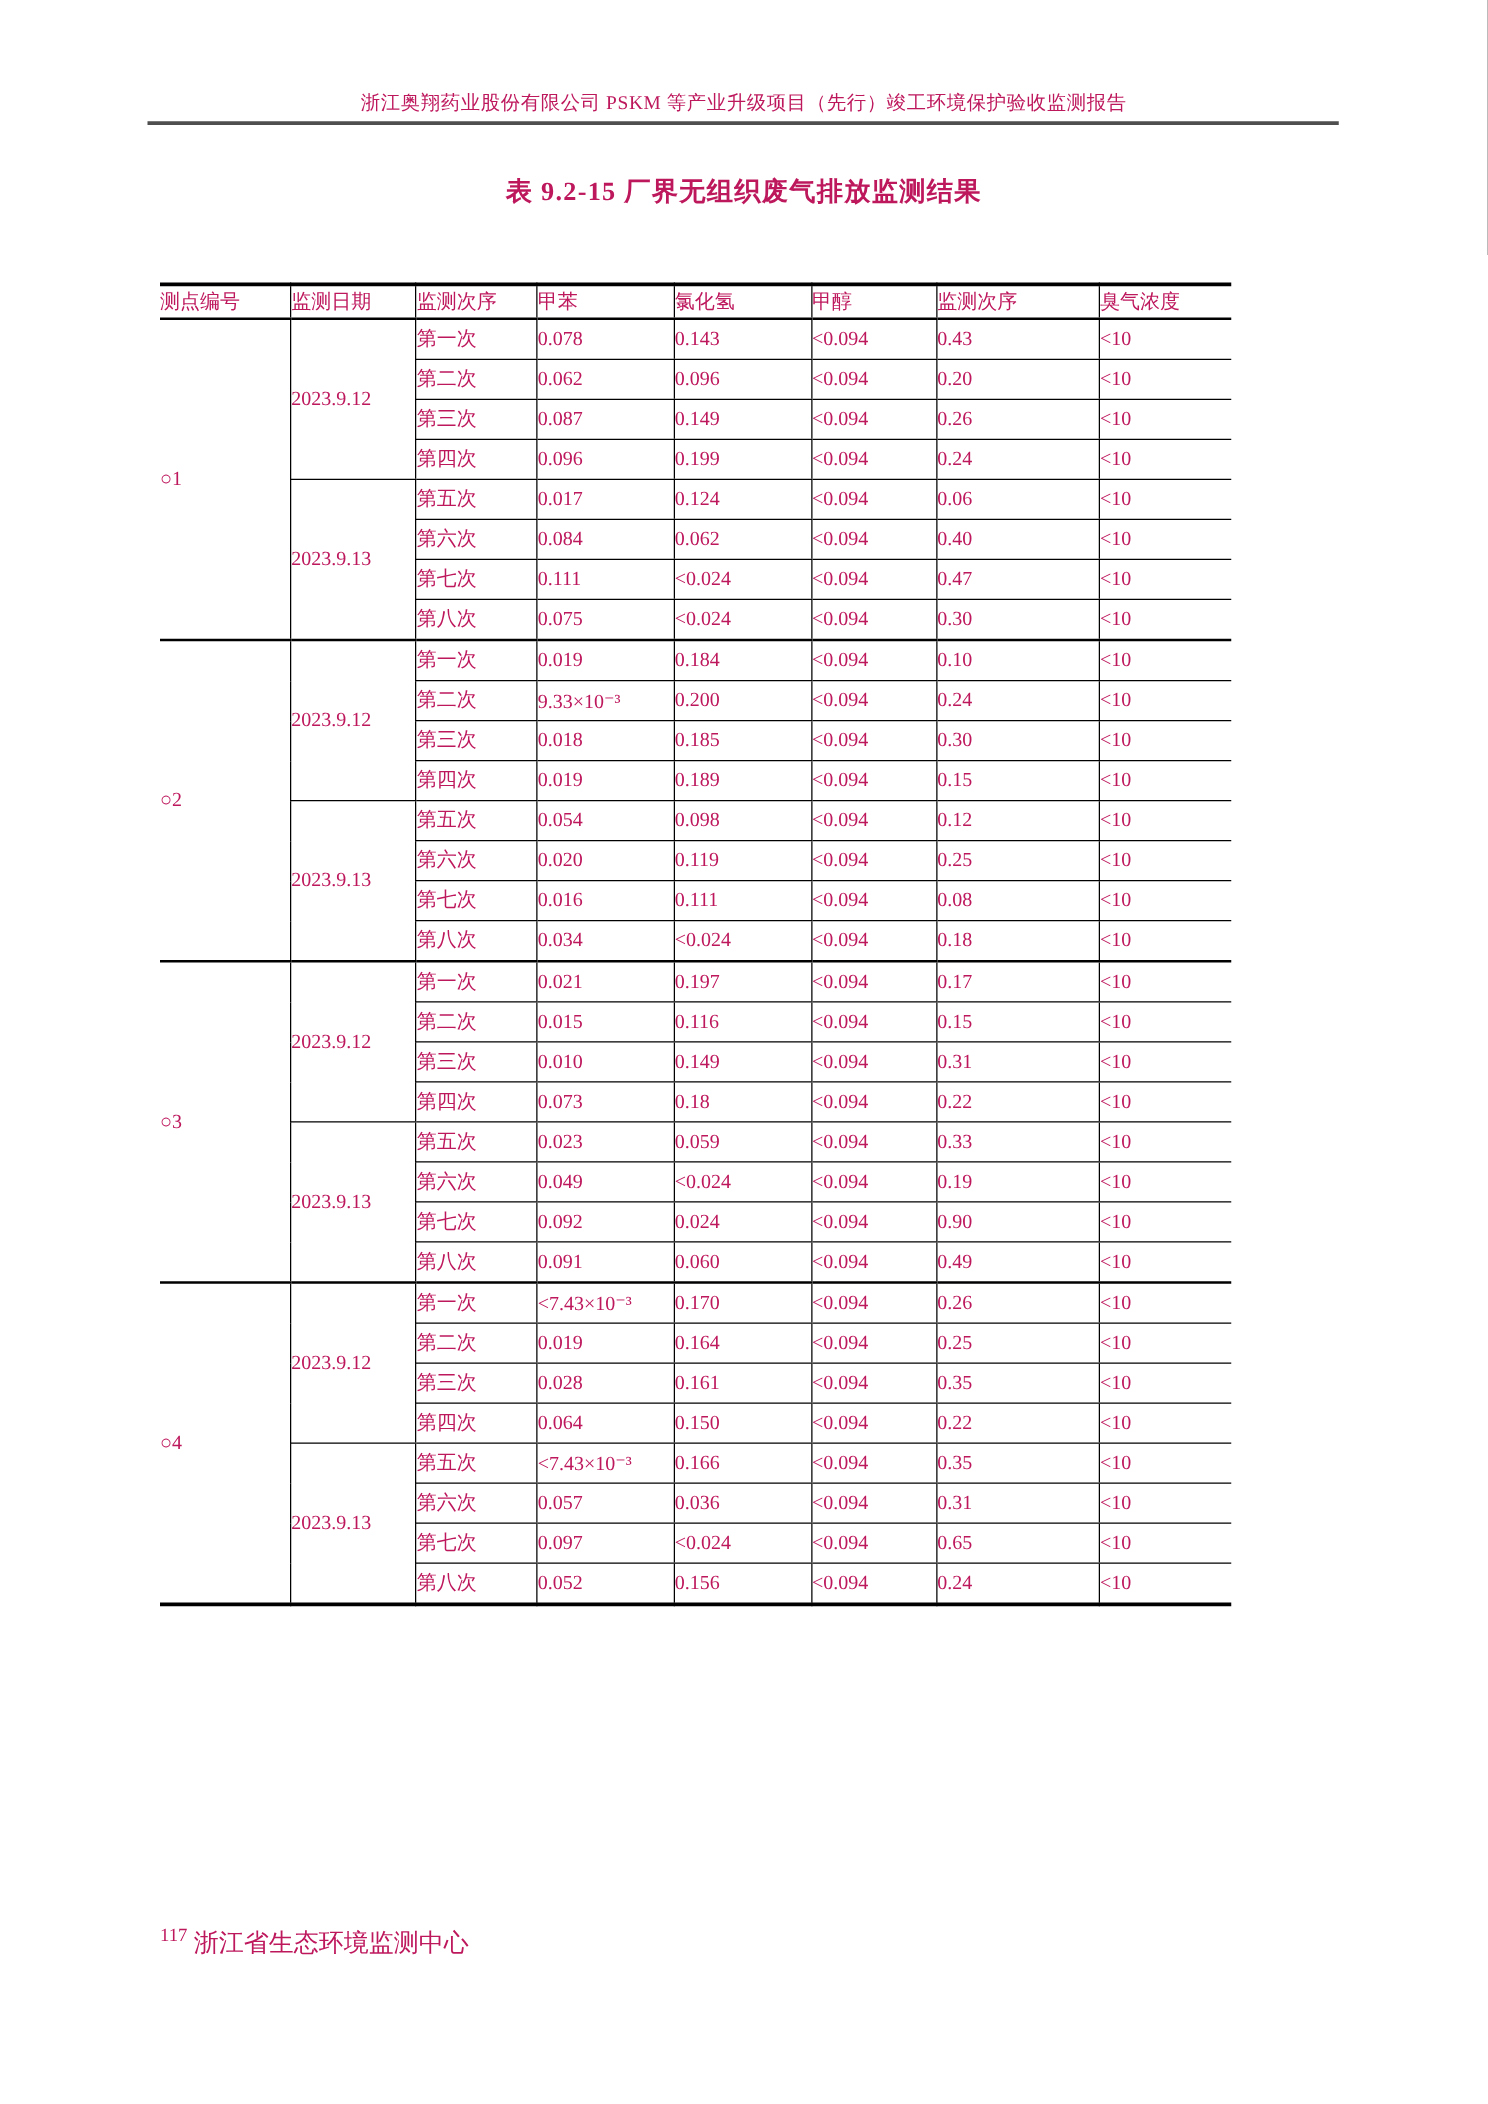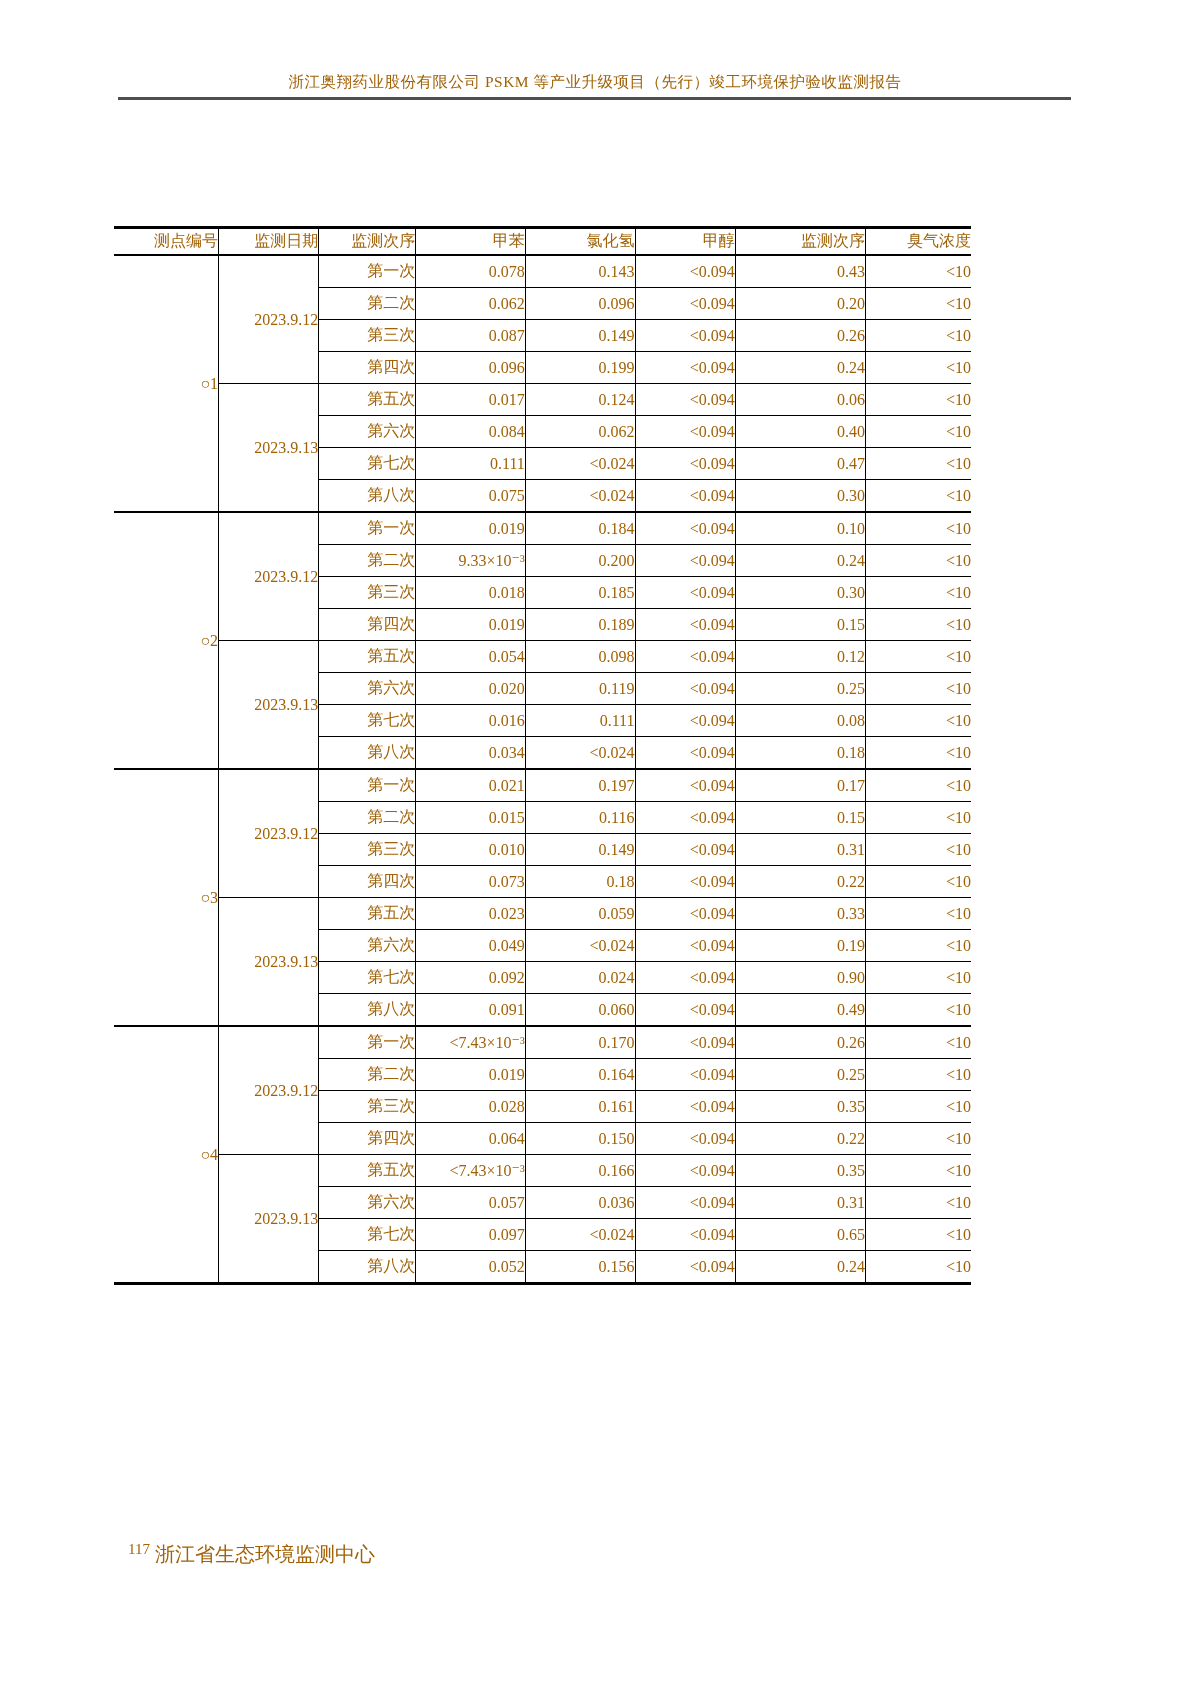--- a/index.html
+++ b/index.html
@@ -2,43 +2,43 @@
 <html><head>
 <meta charset="utf-8">
 <style>
   html,body{margin:0;padding:0;background:#888;}
   .page{
     position:relative;
     width:1190px;height:1683px;
     margin:0 auto;
     background:#ffffff;
     font-family:"Liberation Serif","DejaVu Serif",serif;
-    color:#a16207;
+    color:#be185d;
     overflow:hidden;
   }
   .doc-header{
     position:absolute;top:72px;left:0;width:100%;
     text-align:center;font-size:15.5px;letter-spacing:0.5px;
   }
   .header-rule{
     position:absolute;top:97px;left:118px;width:953px;height:3px;
     background:#4f4f4f;
   }
   .table-title{
     position:absolute;top:139px;left:0;width:100%;
     text-align:center;font-size:21px;font-weight:bold;letter-spacing:1px;
   }
   .unit-note{
     position:absolute;top:191px;left:128px;width:857px;
     text-align:right;font-size:16px;
   }
   table.monitor{
-    position:absolute;top:226px;left:114px;width:857px;
+    position:absolute;top:226px;left:128px;width:857px;
     border-collapse:collapse;table-layout:fixed;
-    font-size:16px;text-align:right;
+    font-size:16px;text-align:left;
     border-top:3px solid #000;
     border-bottom:3.5px solid #000;
   }
   table.monitor th{
     font-weight:normal;height:25px;padding:0;
     border-bottom:2px solid #000;
   }
   table.monitor td{
     height:31px;padding:0;
     border-bottom:1px solid #000;
@@ -52,20 +52,21 @@
     position:absolute;top:1541px;left:128px;width:857px;
     font-size:15px;
   }
 </style>
 </head>
 <body>
 
 <div class="page">
   <div class="doc-header">浙江奥翔药业股份有限公司 PSKM 等产业升级项目（先行）竣工环境保护验收监测报告</div>
   <div class="header-rule"></div>
+  <div class="table-title">表 9.2-15 厂界无组织废气排放监测结果</div>
 
   <table class="monitor">
     <colgroup>
         <col style="width: 12.2%;">
         <col style="width: 11.7%;">
         <col style="width: 11.3%;">
         <col style="width: 12.8%;">
         <col style="width: 12.8%;">
         <col style="width: 11.7%;">
         <col style="width: 15.2%;">

